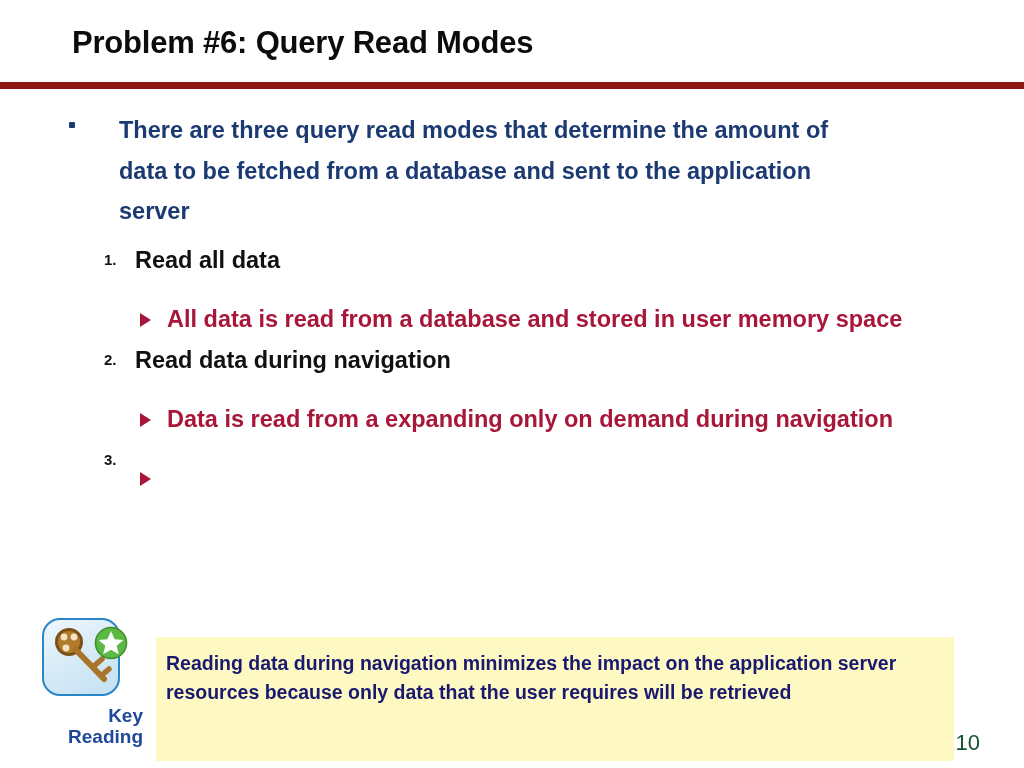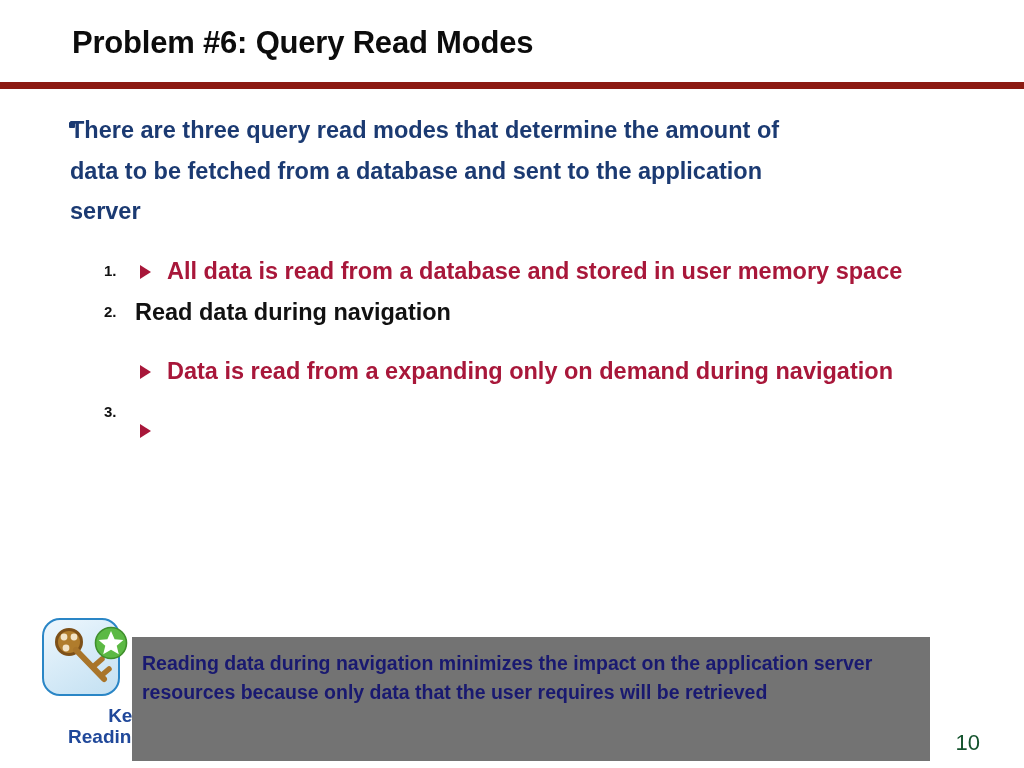--- a/index.html
+++ b/index.html
@@ -42,23 +42,23 @@
   
   .body {
     position: absolute;
     left: 0px;
     top: 110px;
     width: 1024px;
   }
 
   .lvl1 {
     position: relative;
-    padding-left: 70px;
+    padding-left: 119px;
     padding-right: 60px;
-    margin-bottom: 20px;
+    margin-bottom: 9px;
   }
   .lvl1-bullet {
     position: absolute;
     left: 69px;
     top: 12px;
     width: 6px;
     height: 6px;
     background: #1b3a72;
     border-radius: 1px;
   }
@@ -157,25 +157,25 @@
     margin-top: 5px;
     font-size: 19px;
     font-weight: bold;
     line-height: 21px;
     color: #20489a;
   }
 
   
   .callout {
     position: absolute;
-    left: 132px;
+    left: 156px;
     top: 637px;
     width: 798px;
     height: 124px;
-    background: #737373;
+    background: #fef9c3;
   }
   .callout-text {
     padding: 12px 14px 0 10px;
     font-size: 19.5px;
     line-height: 29px;
     font-weight: bold;
     color: #191970;
   }
 
   
@@ -197,20 +197,21 @@
 
   <div class="body">
 
     <div class="lvl1">
       <span class="lvl1-bullet"></span>
       <div class="lvl1-text">There are three query read modes that determine the amount of data to be fetched from a database and sent to the application server</div>
     </div>
 
     <div class="lvl2">
       <span class="lvl2-num">1.</span>
+      <div class="lvl2-text">Read all data</div>
     </div>
     <div class="lvl3">
       <span class="lvl3-marker"></span>
       <div class="lvl3-text">All data is read from a database and stored in user memory space</div>
     </div>
 
     <div class="lvl2">
       <span class="lvl2-num">2.</span>
       <div class="lvl2-text">Read data during navigation</div>
     </div>

